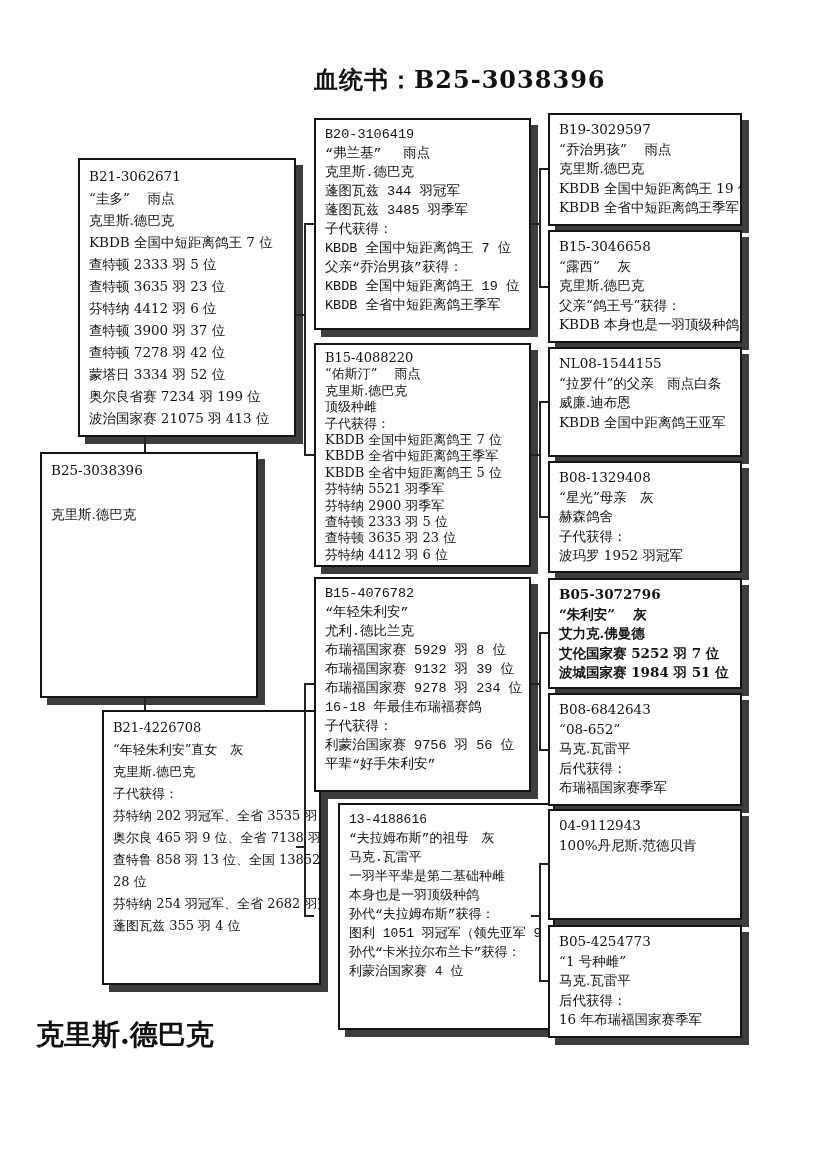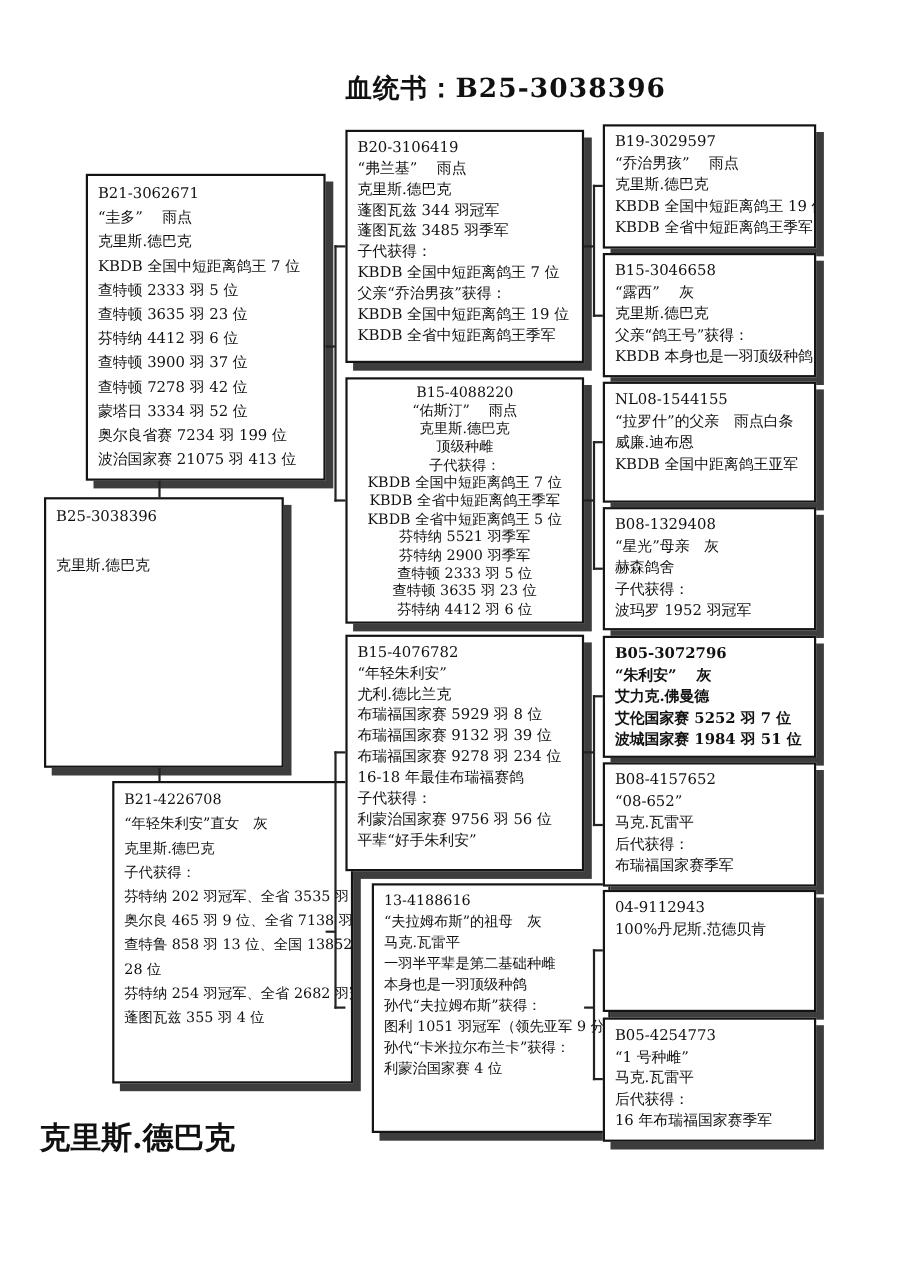--- a/index.html
+++ b/index.html
@@ -17,22 +17,22 @@
     font-size:28px;font-weight:bold;white-space:nowrap;
   }
   .pbox{
     position:absolute;background:#ffffff;border:2px solid #141414;
     box-shadow:7px 7px 0 0 #3d3d3d;
     padding:5px 9px;box-sizing:border-box;overflow:hidden;
     font-size:13.5px;line-height:21px;white-space:nowrap;
   }
   .pbox .line{min-height:1em;}
   .lh-left{line-height:22px;}
-  .lh-mid{line-height:19px;}
-  .lh-tight{line-height:16.4px;font-size:13px;text-align:center;}
+  .lh-mid{line-height:19px;font-family:Liberation Mono, monospace;}
+  .lh-tight{line-height:16.4px;font-size:13px;}
   .fs-small{font-size:13px;margin-left:24px;}
   .lh-right{line-height:19.5px;}
   .conn{position:absolute;background:#222;}
 </style>
 </head>
 <body>
 
 <div id="page">
 
   <div class="title">血统书：B25-3038396</div>
@@ -149,21 +149,21 @@
       <div class="line">波玛罗 1952 羽冠军</div>
     </div>
   <div class="pbox lh-right" style="left:548px;top:578px;width:194px;height:111px;font-weight:bold;">
       <div class="line">B05-3072796</div>
       <div class="line">“朱利安”　 灰</div>
       <div class="line">艾力克.佛曼德</div>
       <div class="line">艾伦国家赛 5252 羽 7 位</div>
       <div class="line">波城国家赛 1984 羽 51 位</div>
     </div>
   <div class="pbox lh-right" style="left:548px;top:693px;width:194px;height:113px;">
-      <div class="line">B08-4157652</div>
+      <div class="line">B08-6842643</div>
       <div class="line">“08-652”</div>
       <div class="line">马克.瓦雷平</div>
       <div class="line">后代获得：</div>
       <div class="line">布瑞福国家赛季军</div>
     </div>
   <div class="pbox lh-right" style="left:548px;top:809px;width:194px;height:111px;">
       <div class="line">04-9112943</div>
       <div class="line">100%丹尼斯.范德贝肯</div>
     </div>
   <div class="pbox lh-right" style="left:548px;top:925px;width:194px;height:113px;">

